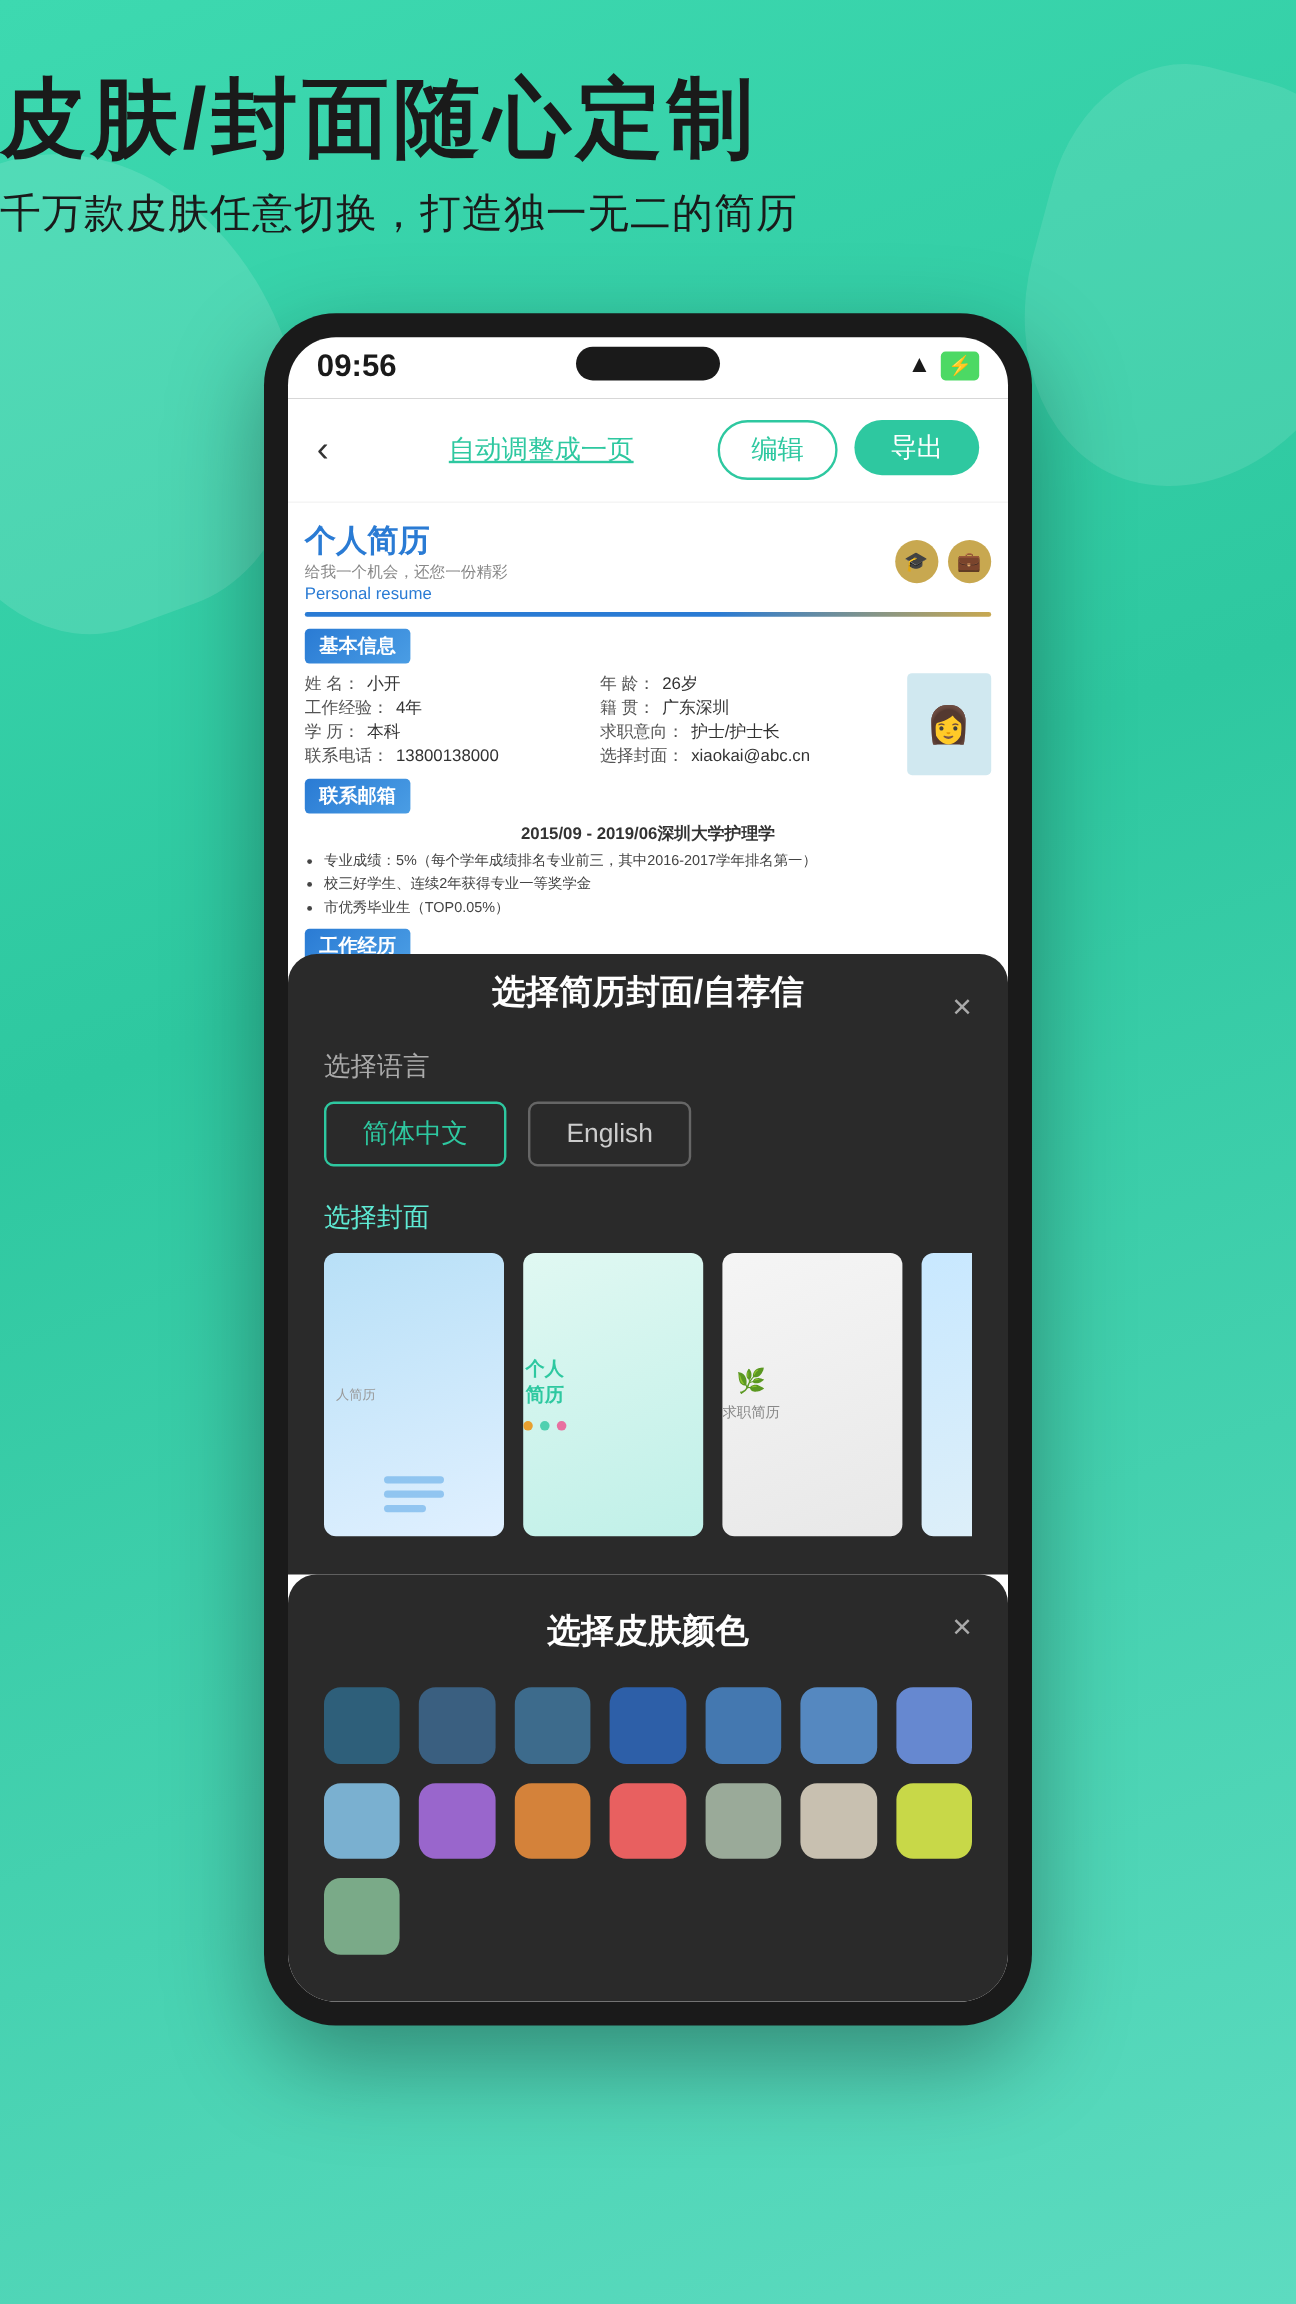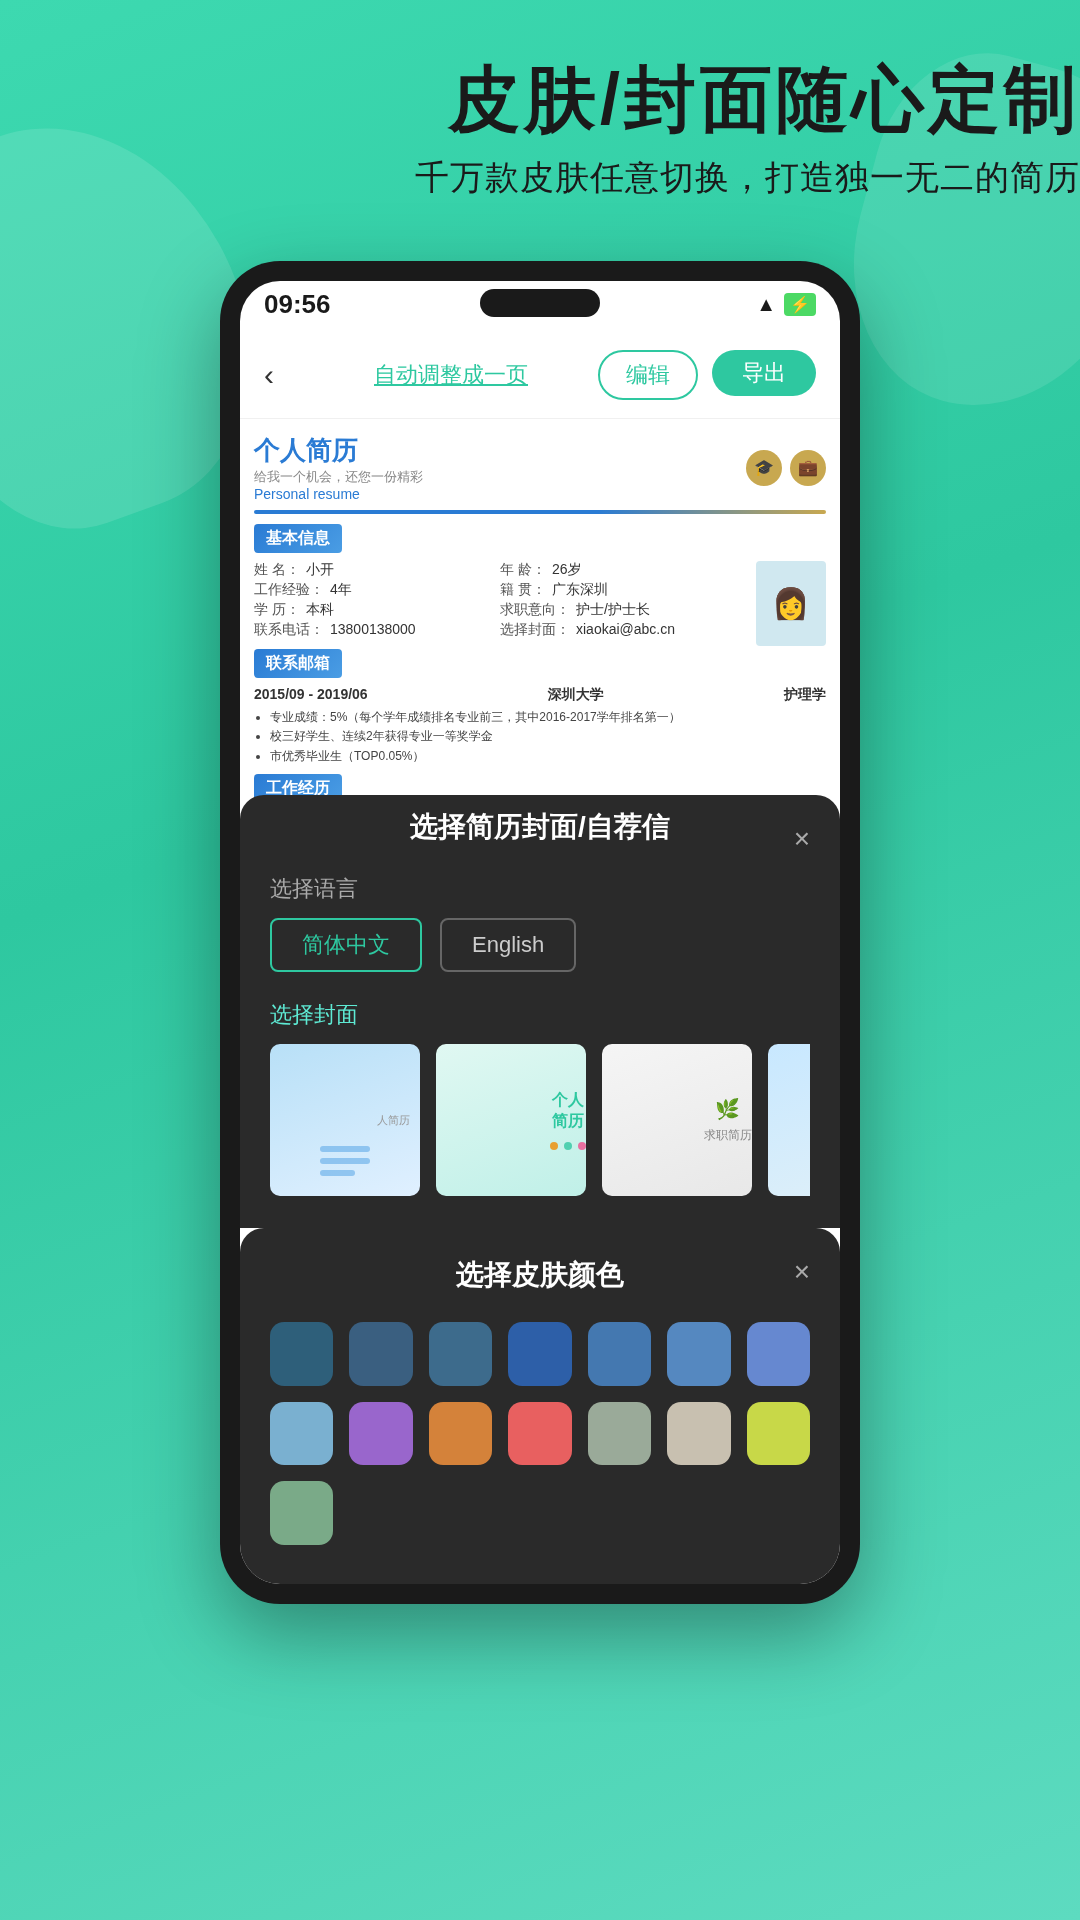--- a/index.html
+++ b/index.html
@@ -32,21 +32,21 @@
       height: 350px;
       background: rgba(255,255,255,0.10);
       border-radius: 40% 50% 60% 50%;
       transform: rotate(15deg);
     }
 
     
     .top-section {
       position: relative;
       z-index: 10;
-      text-align: right;
+      text-align: left;
       padding-top: 60px;
       padding-bottom: 30px;
     }
     .main-title {
       font-size: 72px;
       font-weight: 900;
       color: #1a1a1a;
       letter-spacing: 4px;
       line-height: 1.1;
     }
@@ -244,21 +244,21 @@
       background: #d0e8f0;
       border-radius: 4px;
       margin-left: 10px;
       display: flex;
       align-items: center;
       justify-content: center;
       font-size: 30px;
     }
     .edu-row {
       display: flex;
-      justify-content: space-between;
+      justify-content: center;
       font-size: 14px;
       font-weight: 700;
       color: #333;
       margin-bottom: 4px;
     }
     .edu-detail {
       font-size: 12px;
       color: #444;
       line-height: 1.6;
     }
@@ -334,28 +334,28 @@
       margin-bottom: 14px;
     }
     .cover-thumbnails {
       display: flex;
       gap: 16px;
       overflow-x: auto;
       padding-bottom: 8px;
     }
     .cover-thumb {
       width: 150px;
-      height: 152px;
+      height: 236px;
       border-radius: 10px;
       background: #e8f4ff;
       flex-shrink: 0;
       overflow: hidden;
       display: flex;
       align-items: center;
-      justify-content: flex-end;
+      justify-content: flex-start;
       font-size: 13px;
       color: #aaa;
       position: relative;
     }
     .cover-thumb-1 {
       background: linear-gradient(160deg, #b8e0f7 0%, #e0f0ff 100%);
     }
     .cover-thumb-2 {
       background: linear-gradient(160deg, #e0f8f2 0%, #c0f0e8 100%);
     }

